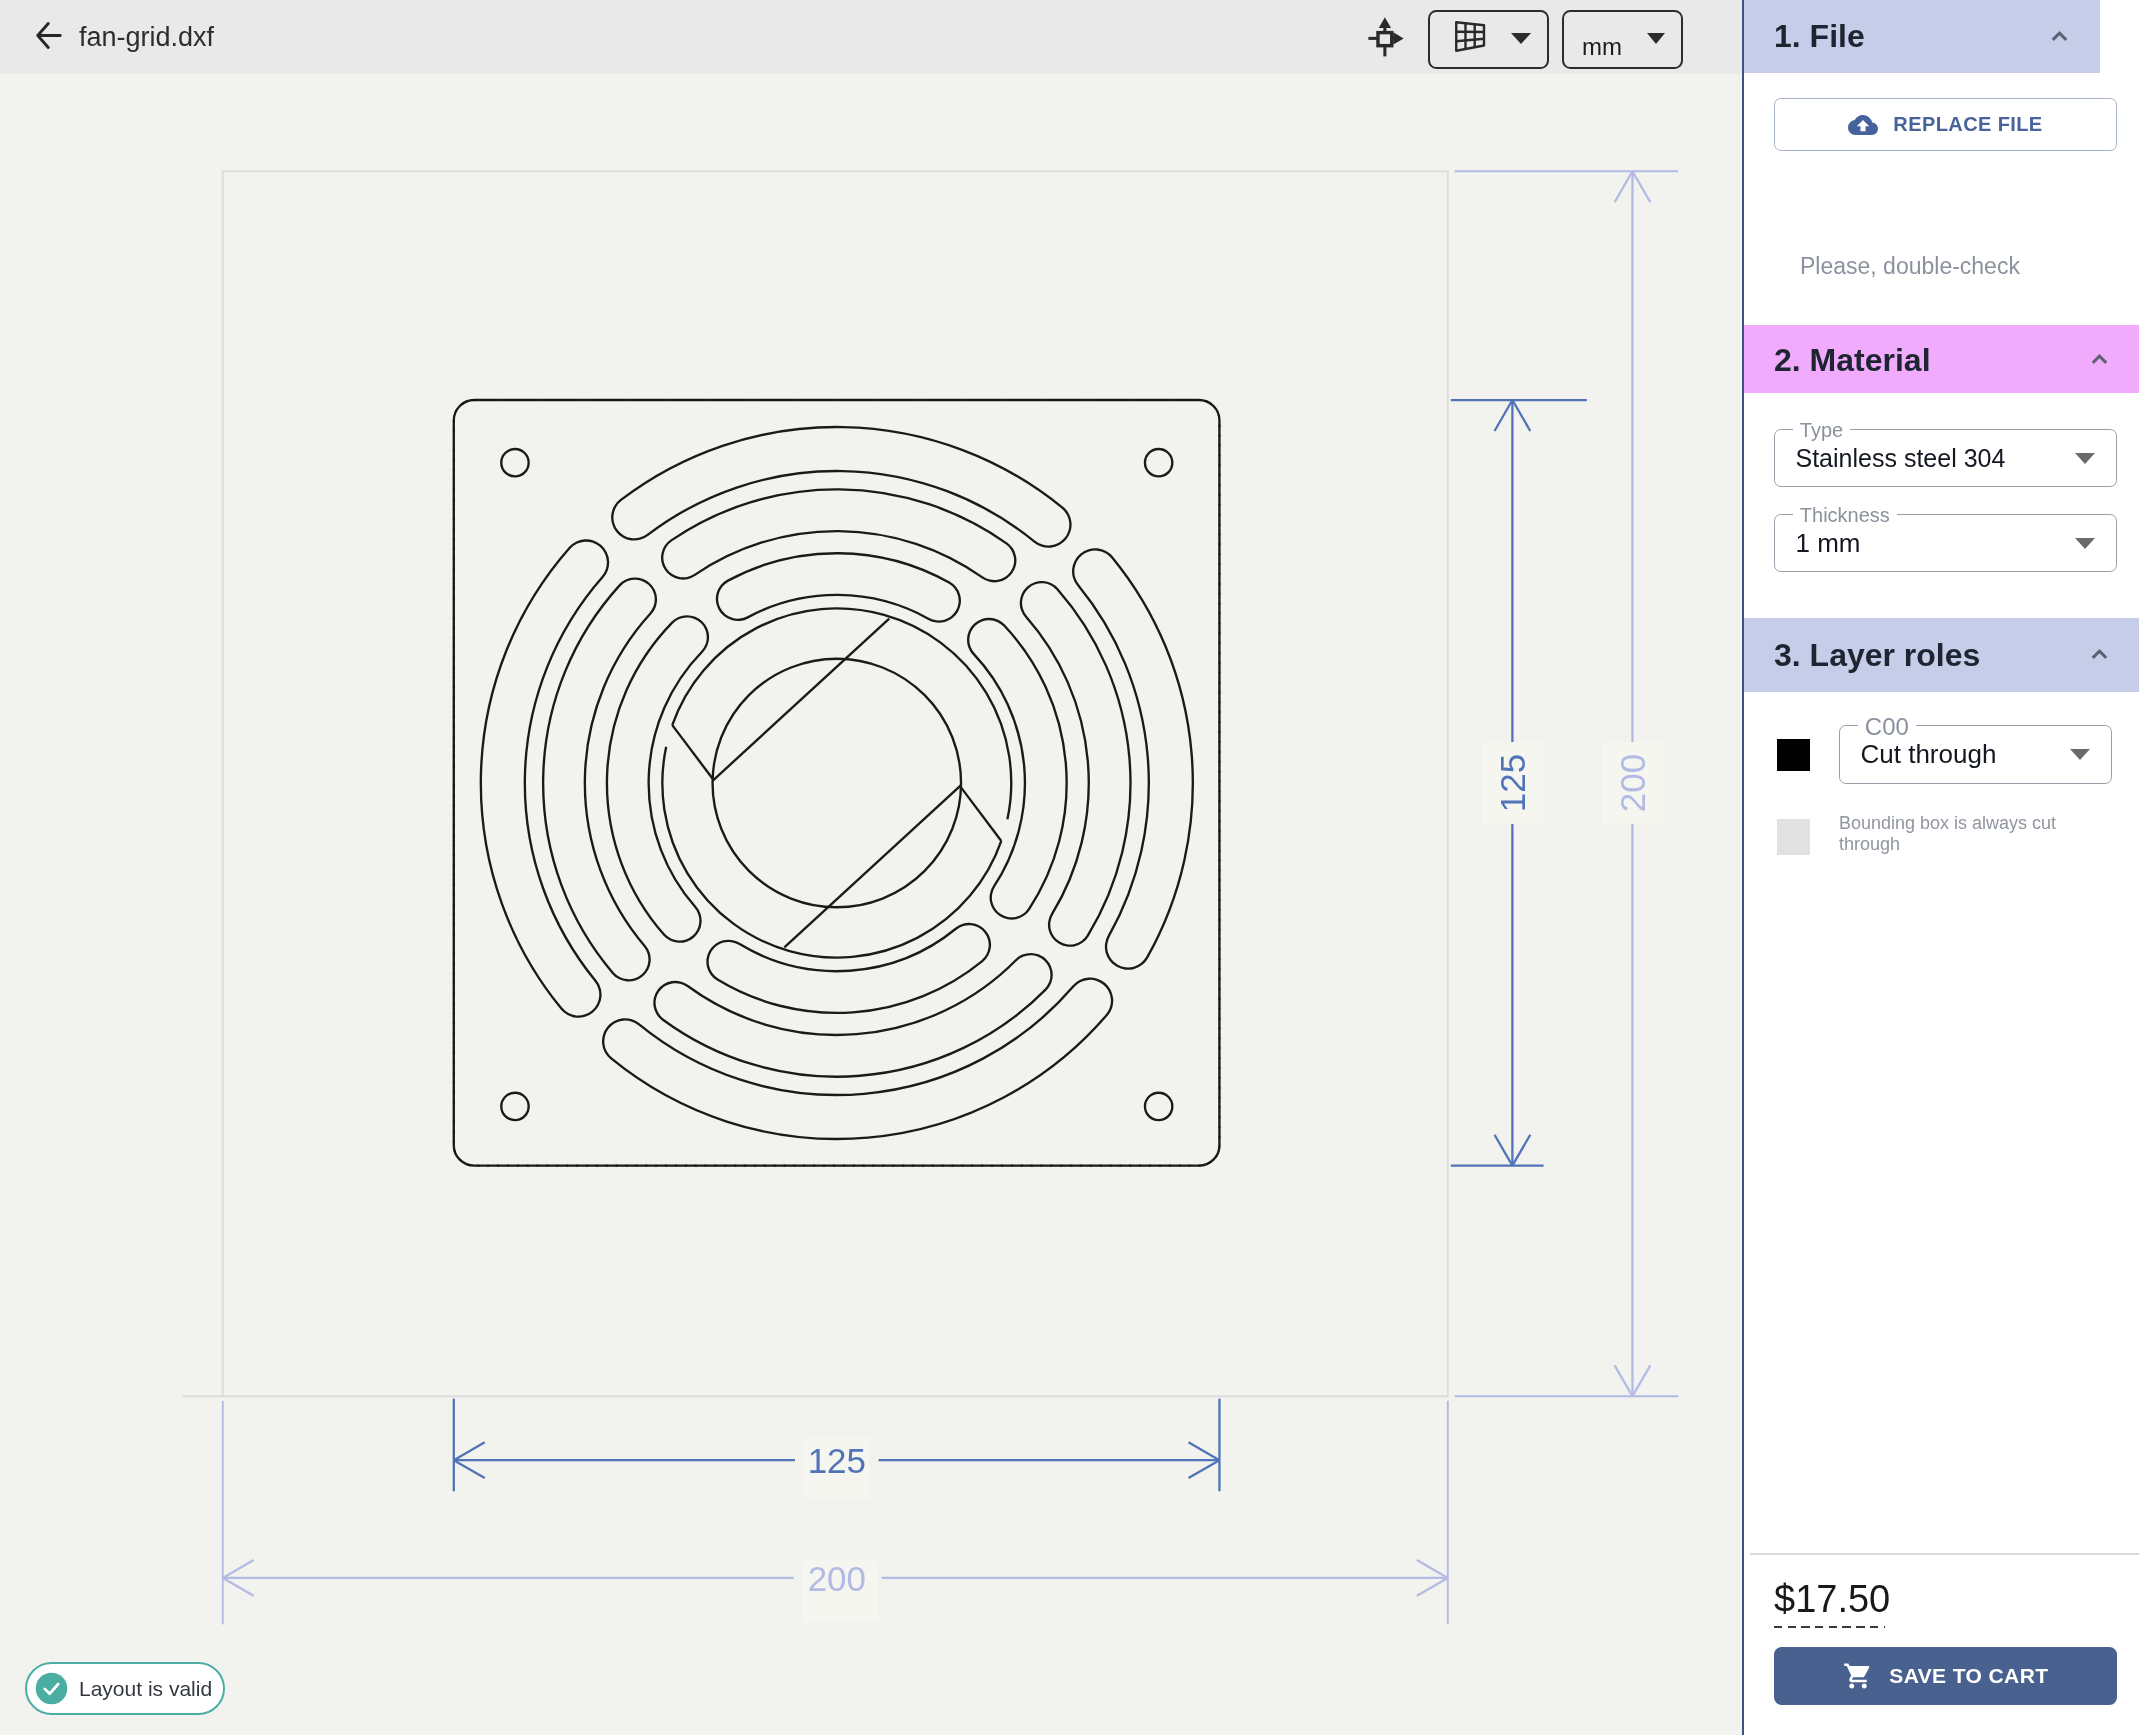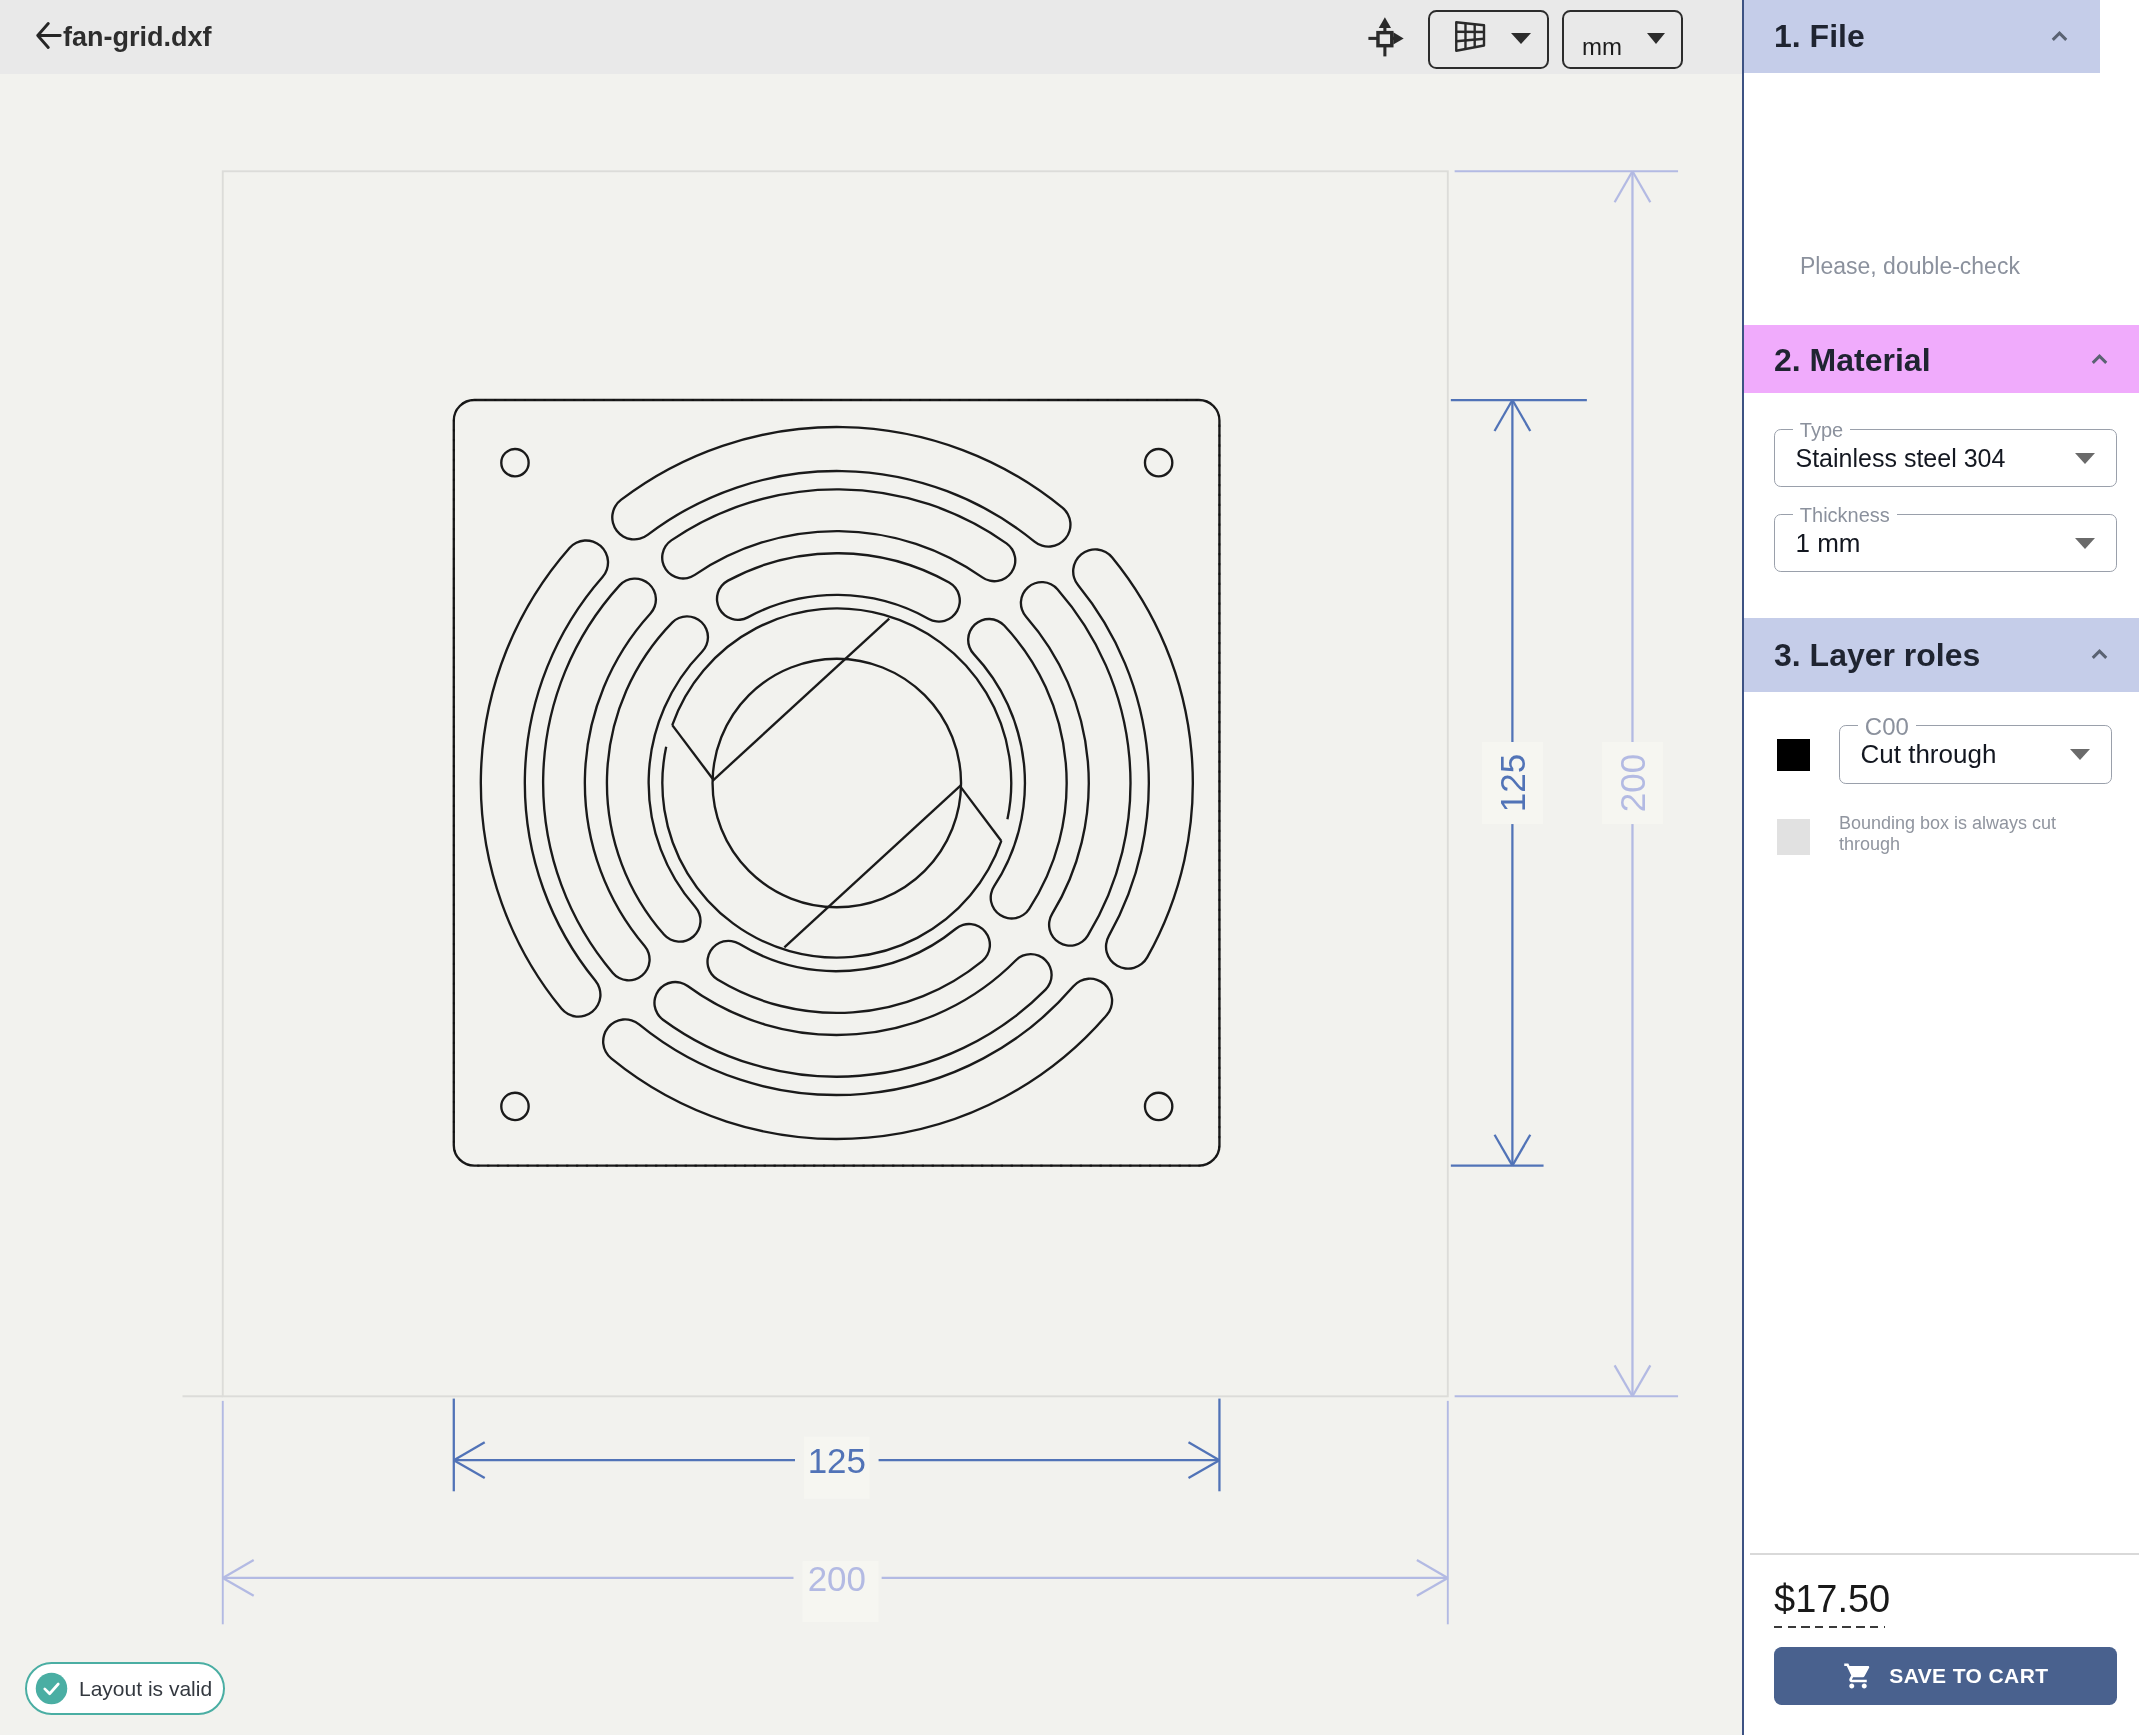--- a/index.html
+++ b/index.html
@@ -90,21 +90,21 @@
 <rect x="1056" y="2054" width="100" height="80" fill="#f6f6f1"></rect>
 <text x="1101" y="2077" text-anchor="middle" dominant-baseline="central" font-size="46" font-weight="500" fill="#b3bae3">200</text>
 
     </svg>
   </div>
 
   <div class="abs" style="left:0;top:0;width:1742px;height:74px;background:#e9e9e9">
     <svg width="26" height="27" viewBox="0 0 34 36" style="position:absolute;left:36px;top:22px">
       <path d="M16 2 L2 18 L16 34 M2 18 L32 18" fill="none" stroke="#262626" stroke-width="3.8" stroke-linecap="round" stroke-linejoin="round"></path>
     </svg>
-    <div class="abs" style="left:63px;top:0;height:74px;display:flex;align-items:center;font-size:27px;font-weight:700;color:#2d2d2d">fan-grid.dxf</div>
+    <div class="abs" style="left:79px;top:0;height:74px;display:flex;align-items:center;font-size:27px;font-weight:400;color:#2d2d2d">fan-grid.dxf</div>
     <svg width="43" height="46" viewBox="0 0 56 60" style="position:absolute;left:1363px;top:15px">
 <g stroke="#2a2a2a" stroke-width="4" fill="none">
 <line x1="28.5" y1="16" x2="28.5" y2="54"></line>
           <line x1="7" y1="30.5" x2="45" y2="30.5"></line>
 <rect x="19.5" y="23" width="18" height="17" fill="#e9e9e9" stroke-width="4.5"></rect>
 </g>
 <g fill="#2a2a2a">
 <path d="M28.5 3 L20.5 17 L36.5 17 Z"></path>
 <path d="M53 30.5 L39.5 22.5 L39.5 38.5 Z"></path>
 </g>
@@ -133,20 +133,26 @@
     <div class="abs" style="left:52px;top:0;height:49px;display:flex;align-items:center;font-size:21px;color:#33383f;white-space:nowrap">Layout is valid</div>
   </div>
 
   <div class="abs" style="left:1742px;top:0;width:398px;height:1736px;background:#fff;border-left:2.3px solid #3d5283">
 
     <div class="abs" style="left:0;top:0;width:356px;height:73px;background:#c5cde9">
       <div class="abs" style="left:30px;top:0;height:73px;display:flex;align-items:center;font-size:32px;font-weight:700;color:#1f2431">1. File</div>
       <div class="abs" style="right:27px;top:23px"><svg width="27" height="27" viewBox="0 0 24 24">
             <path fill="none" stroke="#5a6272" stroke-width="2.6" d="M6 15 L12 9 L18 15"></path>
           </svg></div>
+    </div>
+    <div class="abs" style="left:30px;top:98px;width:343px;height:53px;border:1.5px solid #a5b0ca;border-radius:6.8px;display:flex;align-items:center;justify-content:center;gap:15px">
+      <svg width="30" height="30" viewBox="0 0 24 24" style="flex:none">
+          <path fill="#44639c" d="M19.35 10.04A7.49 7.49 0 0 0 12 4C9.11 4 6.6 5.64 5.35 8.04A5.994 5.994 0 0 0 0 14c0 3.31 2.69 6 6 6h13c2.76 0 5-2.24 5-5 0-2.64-2.05-4.78-4.65-4.96zM14 13v4h-4v-4H7l5-5 5 5h-3z"></path>
+        </svg>
+      <span style="font-size:20px;font-weight:700;letter-spacing:0.4px;color:#47649a">REPLACE FILE</span>
     </div>
     <div class="abs" style="left:56px;top:253px;font-size:23px;color:#8b919d">Please, double-check</div>
 
     <div class="abs" style="left:0;top:325px;width:396px;height:68px;background:#f0abfc">
       <div class="abs" style="left:30px;top:0;height:71px;display:flex;align-items:center;font-size:32px;font-weight:700;color:#1f2431">2. Material</div>
       <div class="abs" style="right:27px;top:21px"><svg width="27" height="27" viewBox="0 0 24 24">
             <path fill="none" stroke="#5a6272" stroke-width="2.6" d="M6 15 L12 9 L18 15"></path>
           </svg></div>
     </div>
     <div style="position:absolute;left:30px;top:429px;width:343px;height:58px;border:1.5px solid #9aa0ab;border-radius:6.8px;background:#fff">

